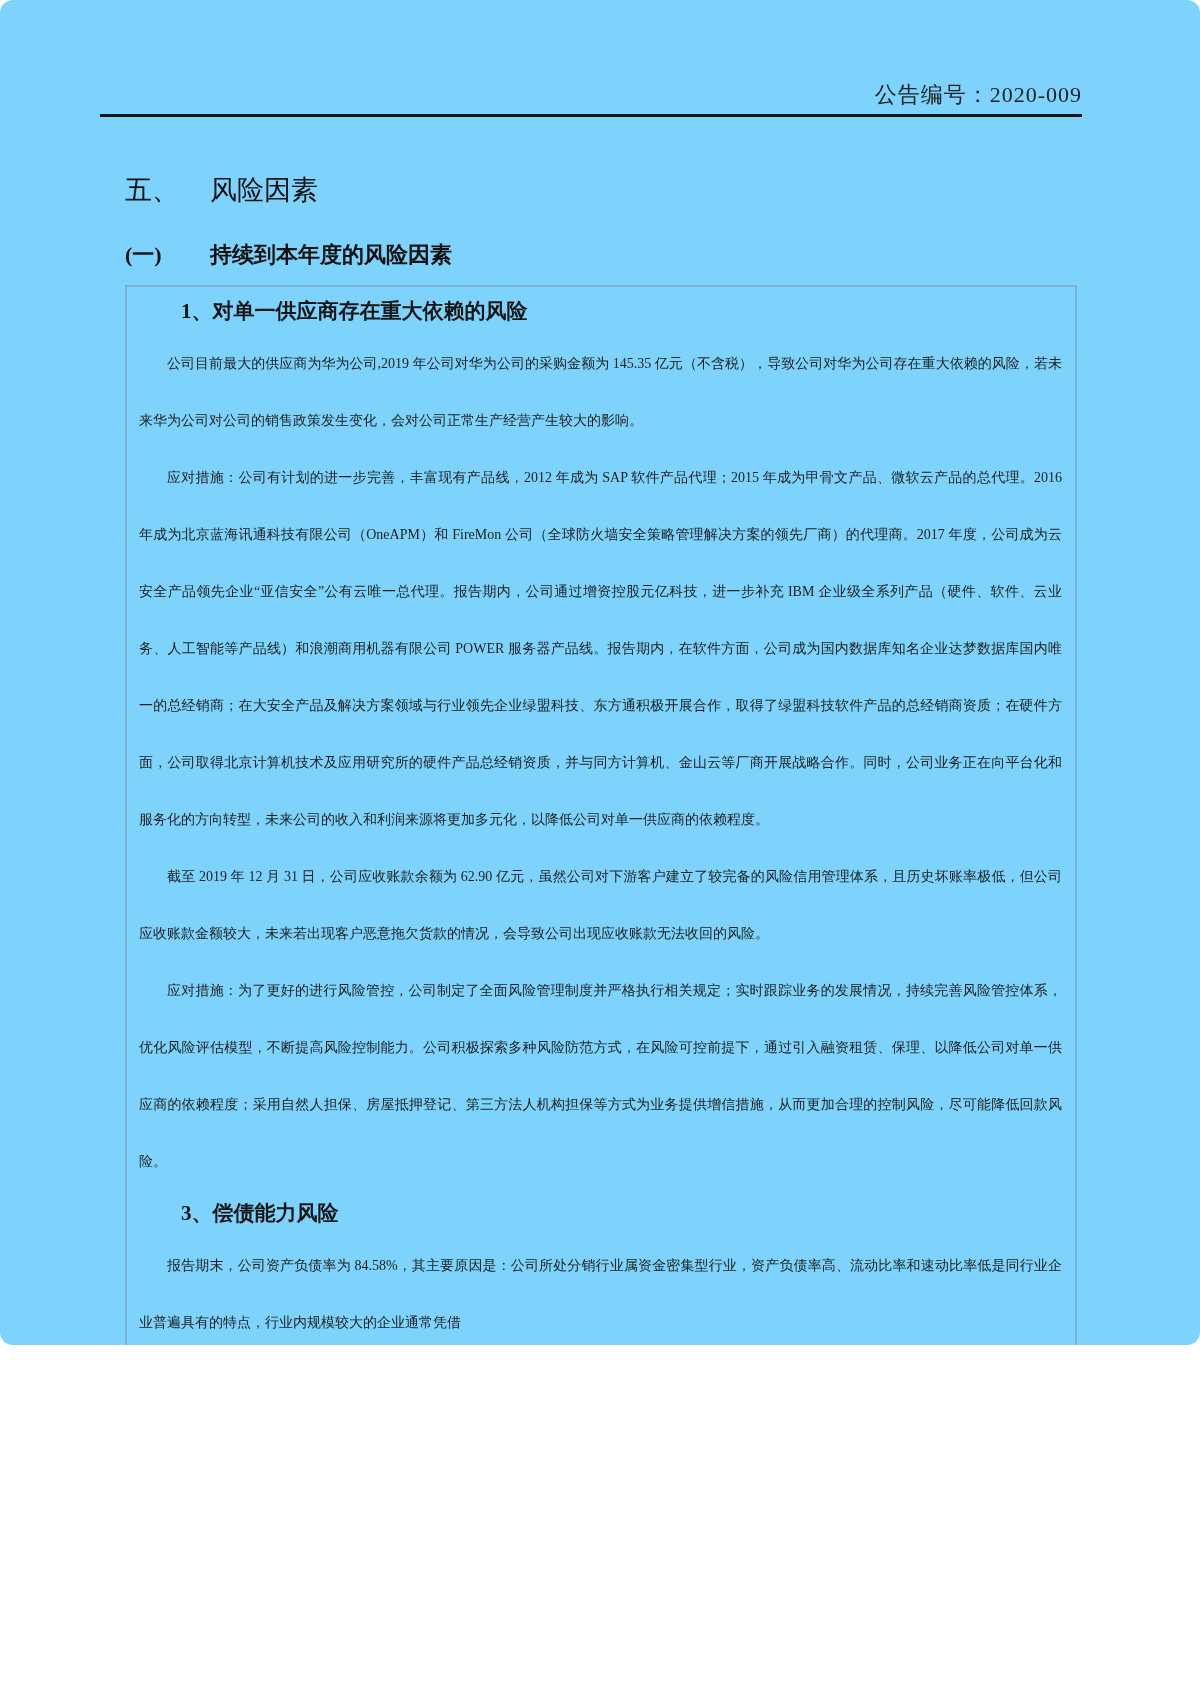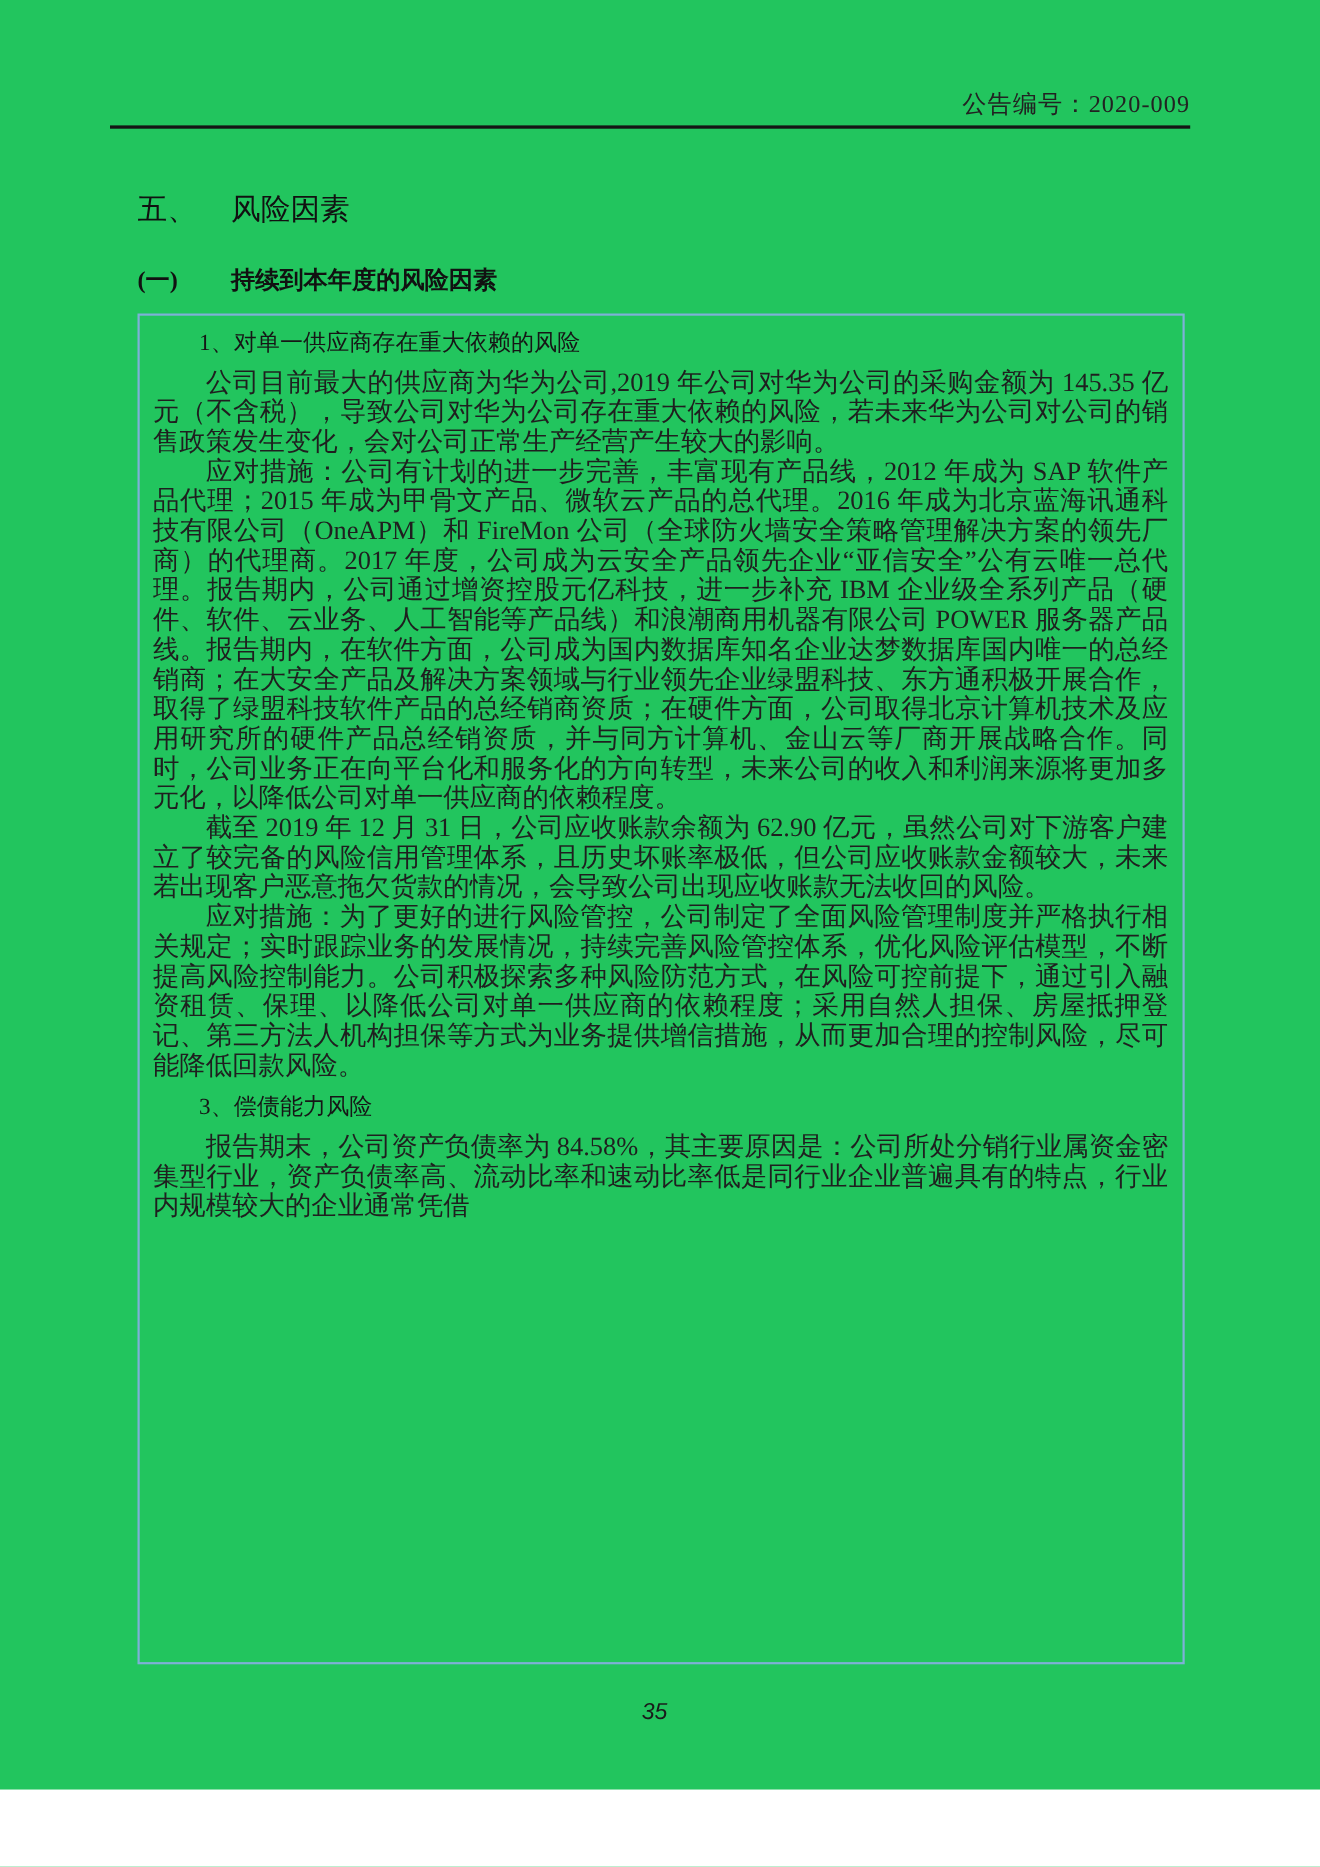--- a/index.html
+++ b/index.html
@@ -1,23 +1,24 @@
 <!DOCTYPE html>
 <html lang="zh"><head>
 <meta charset="utf-8">
 <style>
   html,body { margin:0; padding:0; background:#ffffff; }
   .page {
     position:relative;
-    width:1200px; height:1627px;
+    width:1200px; height:1345px;
     margin:0 auto;
-    background:#22c55e;
+    background:#7dd3fc;
     color:#1a1a1a;
     font-family:"Liberation Serif","DejaVu Serif",serif;
     overflow:hidden;
+    border-radius:13px;
   }
   .doc-header {
     position:absolute;
     top:80px; left:100px; width:982px;
     text-align:right;
     font-size:22px;
     letter-spacing:1px;
     color:#222;
   }
   .header-rule {
@@ -47,28 +48,28 @@
     left:125px; top:285px;
     width:952px; height:1228px;
     box-sizing:border-box;
     border:2px solid #7fb0d8;
     padding:1px 13px 0 12px;
     overflow:hidden;
   }
   .risk-box .risk-heading {
     font-size:21px;
     line-height:47px;
-    font-weight:normal;
+    font-weight:bold;
     text-indent:2em;
     color:#161616;
   }
   .risk-box .risk-para {
     margin:0;
-    font-size:24px;
-    line-height:27px;
+    font-size:14px;
+    line-height:57px;
     text-align:justify;
     text-justify:inter-ideograph;
     text-indent:2em;
     color:#1f1f1f;
     font-family:Liberation Serif, serif;
   }
   .page-number {
     position:absolute;
     top:1545px; left:0; width:1190px;
     text-align:center;

